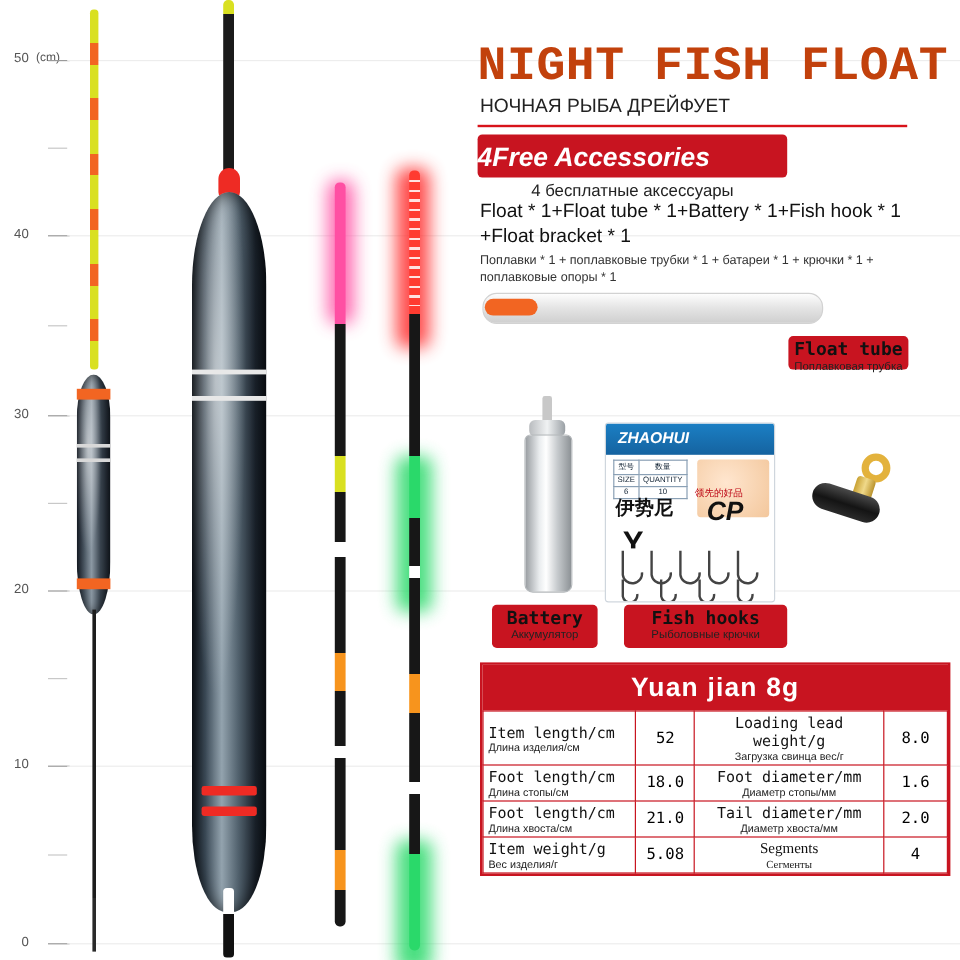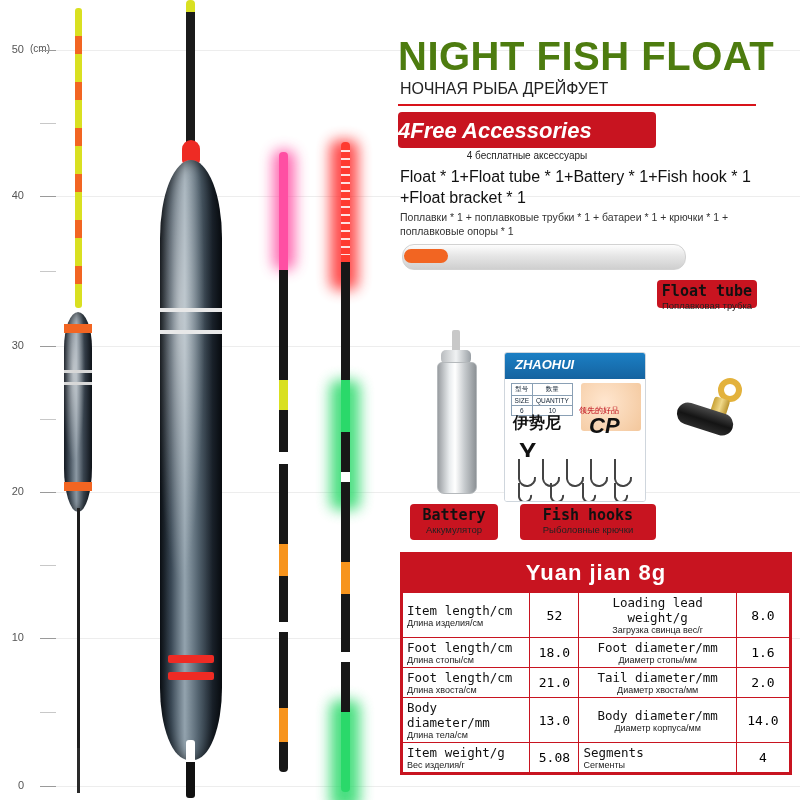--- a/index.html
+++ b/index.html
@@ -54,27 +54,27 @@
   .f2-ring{position:absolute;left:160px;width:62px;height:4px;background:#e8e8e8;}
   .f2-redband{position:absolute;left:168px;width:46px;height:8px;background:#ee2b24;border-radius:2px;}
   .f2-foot{position:absolute;left:186px;top:740px;width:9px;height:58px;
     background:linear-gradient(to bottom,#ffffff 0 22px,#111 22px 58px);border-radius:3px;}
 
   
   .stick{position:absolute;width:9px;border-radius:4px;}
   .glow{position:absolute;border-radius:8px;filter:blur(7px);opacity:.85;}
 
   
-  .title{position:absolute;left:398px;top:34px;font-size:40px;font-weight:bold;color:#4d7c0f;letter-spacing:.5px;font-family:Liberation Sans, sans-serif;}
+  .title{position:absolute;left:398px;top:34px;font-size:40px;font-weight:bold;color:#c2410c;letter-spacing:.5px;font-family:Liberation Mono, monospace;}
   .subtitle{position:absolute;left:400px;top:80px;font-size:16px;color:#222;}
   .title-rule{position:absolute;left:398px;top:104px;width:358px;height:2px;background:#d8131a;}
 
   .freebar{position:absolute;left:398px;top:112px;width:258px;height:36px;background:#c81420;border-radius:4px;}
   .freebar span{position:absolute;left:0;top:6px;width:258px;text-align:left;color:#fff;font-size:22px;font-weight:bold;font-style:italic;}
-  .freesub{position:absolute;left:398px;top:150px;width:258px;text-align:center;font-size:10px;color:#222;}
+  .freesub{position:absolute;left:398px;top:150px;width:258px;text-align:center;font-size:14px;color:#222;}
 
   .pkg-line{position:absolute;left:400px;top:166px;width:372px;font-size:16px;color:#111;line-height:21px;}
   .pkg-ru{position:absolute;left:400px;top:210px;width:380px;font-size:10.5px;color:#333;line-height:14px;}
 
   
   .tube{position:absolute;left:402px;top:244px;width:282px;height:24px;border-radius:12px;
     background:linear-gradient(to bottom,#fdfdfd,#e6e6e6 45%,#cfcfcf 100%);border:1px solid #d2d2d2;}
   .tube-cap{position:absolute;left:404px;top:249px;width:44px;height:14px;border-radius:7px;background:#f26522;}
 
   .tag{position:absolute;background:#c81420;border-radius:4px;color:#fff;text-align:center;}
@@ -111,21 +111,21 @@
   .spec{position:absolute;left:400px;top:552px;width:388px;border:2px solid #c81420;background:#fff;}
   .spec-head{height:38px;background:#c81420;color:#fff;font-size:22px;font-weight:bold;display:flex;align-items:center;justify-content:center;letter-spacing:1px;}
   table.sp{width:100%;border-collapse:collapse;}
   table.sp td{border:1px solid #c81420;padding:2px 4px;vertical-align:middle;}
   .en{font-size:12.5px;color:#111;font-family:"DejaVu Sans Mono", monospace;}
   .ru{font-size:9px;color:#222;}
   .c-lbl{width:118px;}
   .c-val{width:40px;text-align:center;font-size:13px;font-family:"DejaVu Sans Mono", monospace;}
   .c-lbl2{width:148px;text-align:center;}
   .c-val2{width:44px;text-align:center;font-size:13px;font-family:"DejaVu Sans Mono", monospace;}
-  .ctr{text-align:left;}
+  .ctr{text-align:center;font-family:Liberation Serif, serif;}
 </style>
 </head>
 <body>
 
 <div class="stage">
 
   <div class="ruler">
     <div class="lbl" style="top:50px">50</div>
     <div class="unit" style="top:43px">(cm)</div>
     <div class="lbl" style="top:196px">40</div>
@@ -325,32 +325,20 @@
         </td>
         <td class="c-val">21.0</td>
         <td class="c-lbl2">
           <div class="en">Tail diameter/mm</div>
           <div class="ru">Диаметр хвоста/мм</div>
         </td>
         <td class="c-val2">2.0</td>
       </tr>
       <tr>
         <td class="c-lbl">
-          <div class="en">Body diameter/mm</div>
-          <div class="ru">Длина тела/см</div>
-        </td>
-        <td class="c-val">13.0</td>
-        <td class="c-lbl2">
-          <div class="en">Body diameter/mm</div>
-          <div class="ru">Диаметр корпуса/мм</div>
-        </td>
-        <td class="c-val2">14.0</td>
-      </tr>
-      <tr>
-        <td class="c-lbl">
           <div class="en">Item weight/g</div>
           <div class="ru">Вес изделия/г</div>
         </td>
         <td class="c-val">5.08</td>
         <td class="c-lbl2">
           <div class="en ctr">Segments</div>
           <div class="ru ctr">Сегменты</div>
         </td>
         <td class="c-val2">4</td>
       </tr>

